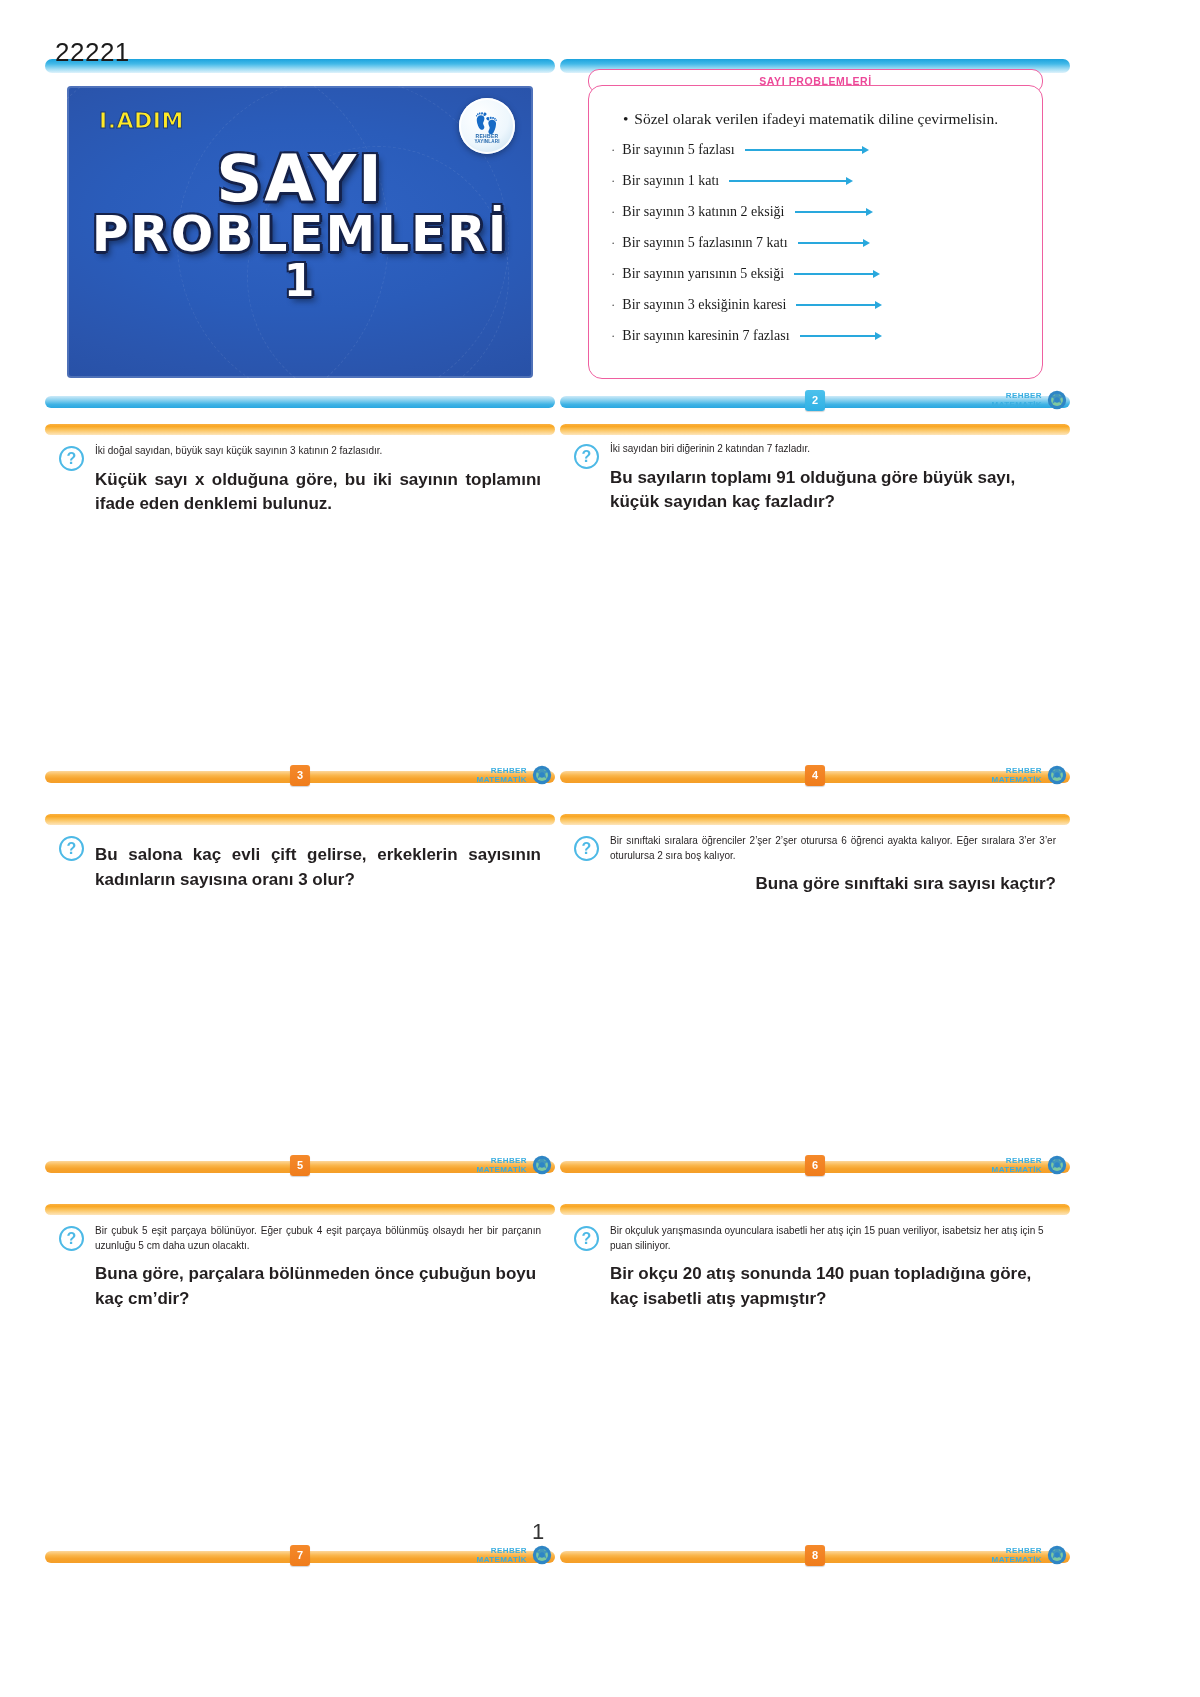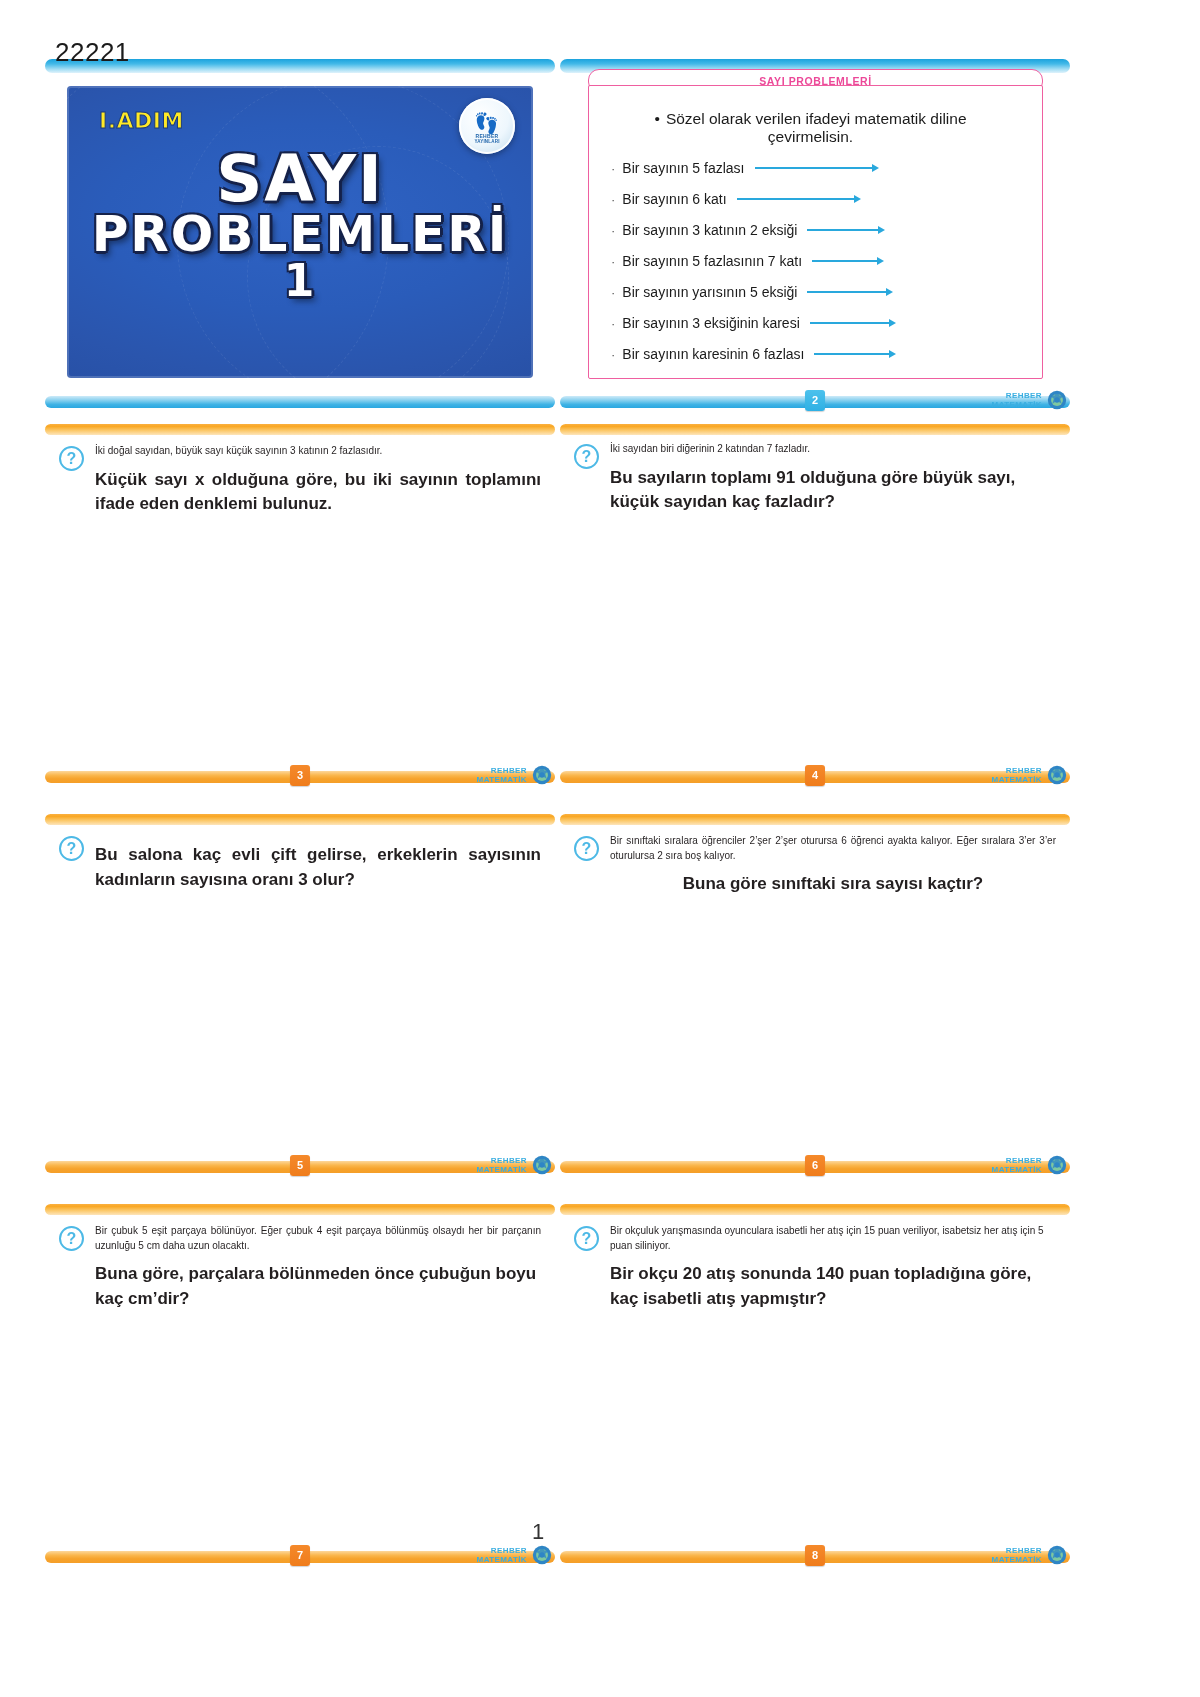--- a/index.html
+++ b/index.html
@@ -119,22 +119,22 @@
   .pink-head{
     position:absolute;left:0;right:0;top:0;height:22px;
     border:1.6px solid #ef5fa0;border-radius:11px;background:#fff;
     display:flex;align-items:center;justify-content:center;
   }
   .pink-head .t{
     font-size:10.5px;font-weight:bold;color:#ec4898;letter-spacing:.6px;
   }
   .pink-body{
     position:absolute;left:0;right:0;top:16px;bottom:0;
-    border:1.6px solid #ef5fa0;border-radius:2px;background:#fff;
-    padding:18px 32px 10px 22px;box-sizing:border-box;
+    border:1.6px solid #ef5fa0;border-radius:14px;background:#fff;
+    padding:18px 32px 10px 22px;box-sizing:border-box;font-family:Liberation Serif, serif;
   }
   .rule-lead{
     text-align:center;font-size:15.5px;color:#1b1b1b;margin:6px 0 14px 0;
   }
   .rule-lead .dot{margin-right:6px;}
   .rlist{margin:0;padding:0;list-style:none;}
   .rlist li{
     display:flex;align-items:center;font-size:14px;color:#1b1b1b;
     margin:0 0 15px 0;white-space:nowrap;
   }
@@ -210,21 +210,21 @@
           <li>
             <span class="b">·</span>
             <span>Bir sayının  5  fazlası</span>
             <span class="arrow">
                 <span class="shaft" style="width:118px"></span>
                 <span class="head"></span>
               </span>
           </li>
           <li>
             <span class="b">·</span>
-            <span>Bir sayının  6  katı</span>
+            <span>Bir sayının  1  katı</span>
             <span class="arrow">
                 <span class="shaft" style="width:118px"></span>
                 <span class="head"></span>
               </span>
           </li>
           <li>
             <span class="b">·</span>
             <span>Bir sayının  3  katının 2  eksiği</span>
             <span class="arrow">
                 <span class="shaft" style="width:72px"></span>
@@ -250,21 +250,21 @@
           <li>
             <span class="b">·</span>
             <span>Bir sayının  3  eksiğinin karesi</span>
             <span class="arrow">
                 <span class="shaft" style="width:80px"></span>
                 <span class="head"></span>
               </span>
           </li>
           <li>
             <span class="b">·</span>
-            <span>Bir sayının karesinin  6  fazlası</span>
+            <span>Bir sayının karesinin  7  fazlası</span>
             <span class="arrow">
                 <span class="shaft" style="width:76px"></span>
                 <span class="head"></span>
               </span>
           </li>
         </ul>
       </div>
     </div>
 
     <div class="footer" style="top:331px;">
@@ -372,21 +372,21 @@
       </div>
     </div>
   </div>
 
   <div class="slide" style="left:560px;top:795px;width:510px;height:370px;">
     <div class="bar-orange" style="top:0;"></div>
     <div class="qcard" style="left:6px;top:20px;right:6px;">
       <div class="qmark">?</div>
       <div class="qbody">
         <div class="qtext">Bir sınıftaki sıralara öğrenciler  2’şer  2’şer oturursa  6  öğrenci ayakta kalıyor. Eğer sıralara  3’er  3’er oturulursa  2  sıra boş kalıyor.</div>
-        <div class="qbold" style="text-align:center">Buna göre sınıftaki sıra sayısı kaçtır?</div>
+        <div class="qbold" style="text-align:right">Buna göre sınıftaki sıra sayısı kaçtır?</div>
       </div>
     </div>
     <div class="footer" style="top:341px;">
       <div class="rail rail-orange"></div>
       <div class="pagebadge orange">6</div>
       <div class="brandmark">
         <div class="txt">
           <div class="l1">REHBER</div>
           <div class="l2">MATEMATİK</div>
         </div>

